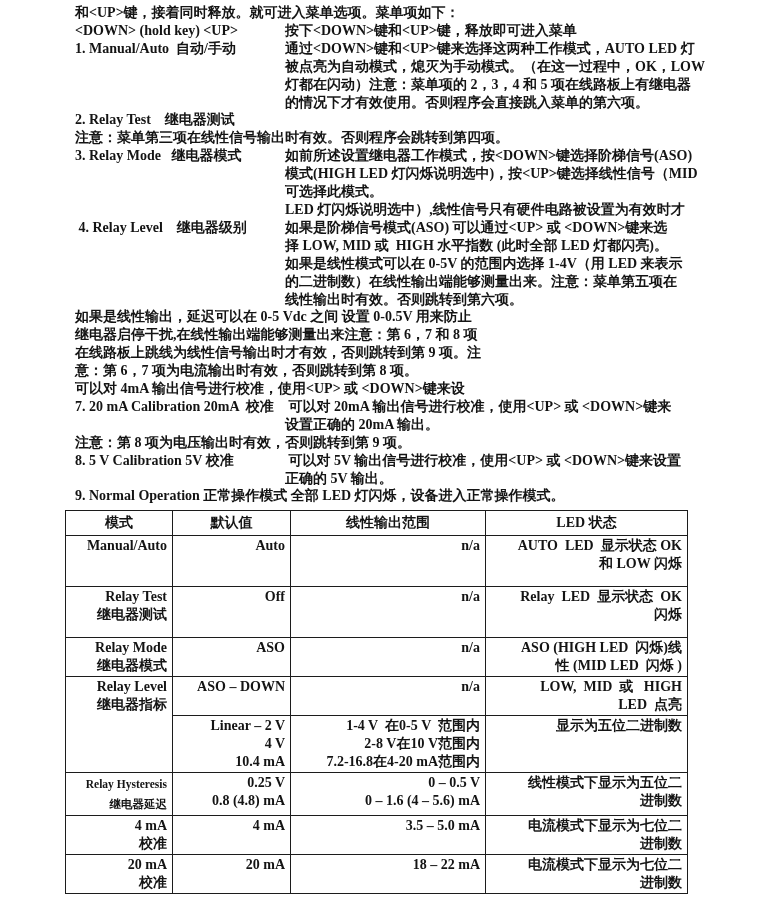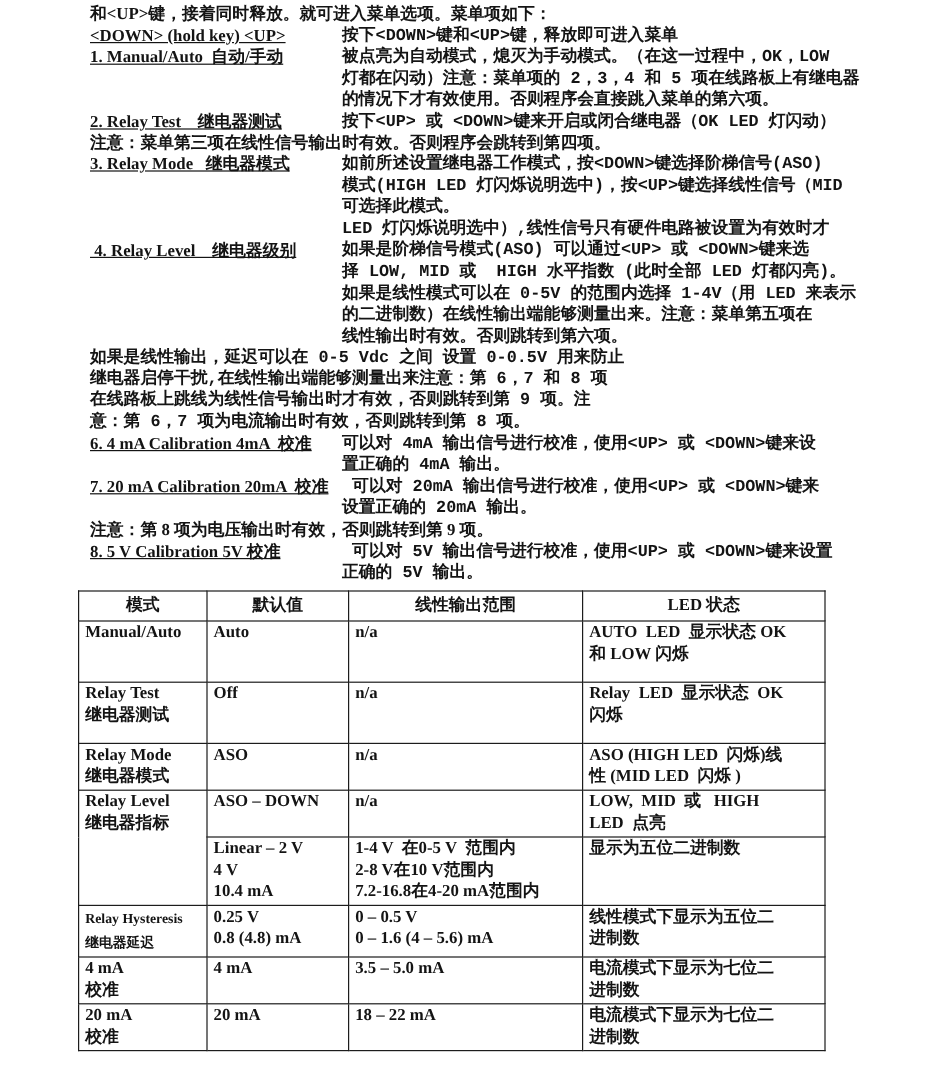--- a/index.html
+++ b/index.html
@@ -10,66 +10,64 @@
     font-weight:bold;
     overflow:hidden;
   }
   .doc{
     padding:4px 0 0 75px;
     font-size:14px;
     line-height:17.9px;
   }
   .plain-line{white-space:pre;}
   .entry{display:flex;}
-  .entry-label{flex:0 0 210px;width:210px;white-space:pre;text-decoration:underline;}
+  .entry-label{flex:0 0 210px;width:210px;white-space:pre;}
   .entry-desc{flex:1;}
-  .tline{white-space:pre;font-family:Liberation Mono, monospace;}
+  .tline{white-space:pre;}
   table.summary{
     border-collapse:collapse;
     table-layout:fixed;
     width:622px;
     margin:5px 0 0 65px;
   }
   table.summary th, table.summary td{
     border:1.6px solid #1c1c1c;
     padding:1px 5px;
     vertical-align:top;
     font-size:14px;
     line-height:18px;
     overflow:hidden;
   }
   table.summary th{text-align:center;padding:3px 5px;}
   tr.tall td{height:48px;}
-  .cline{white-space:pre;}
+  .cline{white-space:pre;text-align:right;}
   td.small-cell .cline{font-size:11.5px;line-height:20px;}
 </style>
 </head>
 <body>
 
 <div class="doc" id="doc-body">
     <div class="plain-line">和&lt;UP&gt;键，接着同时释放。就可进入菜单选项。菜单项如下：</div>
     <div class="entry">
       <div class="entry-label">&lt;DOWN&gt; (hold key) &lt;UP&gt;</div>
       <div class="entry-desc">
         <div class="tline">按下&lt;DOWN&gt;键和&lt;UP&gt;键，释放即可进入菜单</div>
       </div>
     </div>
     <div class="entry">
       <div class="entry-label">1. Manual/Auto  自动/手动</div>
       <div class="entry-desc">
+        <div class="tline">通过&lt;DOWN&gt;键和&lt;UP&gt;键来选择这两种工作模式，AUTO LED 灯</div>
         <div class="tline">被点亮为自动模式，熄灭为手动模式。（在这一过程中，OK，LOW</div>
         <div class="tline">灯都在闪动）注意：菜单项的 2，3，4 和 5 项在线路板上有继电器</div>
         <div class="tline">的情况下才有效使用。否则程序会直接跳入菜单的第六项。</div>
       </div>
     </div>
     <div class="entry">
       <div class="entry-label">2. Relay Test    继电器测试</div>
-      <div class="entry-desc">
-        <div class="tline">按下&lt;UP&gt; 或 &lt;DOWN&gt;键来开启或闭合继电器（OK LED 灯闪动）</div>
-      </div>
     </div>
     <div class="plain-line">注意：菜单第三项在线性信号输出时有效。否则程序会跳转到第四项。</div>
     <div class="entry">
       <div class="entry-label">3. Relay Mode   继电器模式</div>
       <div class="entry-desc">
         <div class="tline">如前所述设置继电器工作模式，按&lt;DOWN&gt;键选择阶梯信号(ASO)</div>
         <div class="tline">模式(HIGH LED 灯闪烁说明选中)，按&lt;UP&gt;键选择线性信号（MID</div>
         <div class="tline">可选择此模式。</div>
         <div class="tline">LED 灯闪烁说明选中）,线性信号只有硬件电路被设置为有效时才</div>
       </div>
@@ -86,41 +84,40 @@
     </div>
     <div class="entry">
       <div class="entry-desc">
         <div class="tline">如果是线性输出，延迟可以在 0-5 Vdc 之间 设置 0-0.5V 用来防止</div>
         <div class="tline">继电器启停干扰,在线性输出端能够测量出来注意：第 6，7 和 8 项</div>
         <div class="tline">在线路板上跳线为线性信号输出时才有效，否则跳转到第 9 项。注</div>
         <div class="tline">意：第 6，7 项为电流输出时有效，否则跳转到第 8 项。</div>
       </div>
     </div>
     <div class="entry">
-      <div class="entry-label">6. 4 mA Calibration 4mA  校准</div>
       <div class="entry-desc">
         <div class="tline">可以对 4mA 输出信号进行校准，使用&lt;UP&gt; 或 &lt;DOWN&gt;键来设</div>
-        <div class="tline">置正确的 4mA 输出。</div>
       </div>
     </div>
     <div class="entry">
       <div class="entry-label">7. 20 mA Calibration 20mA  校准</div>
       <div class="entry-desc">
         <div class="tline"> 可以对 20mA 输出信号进行校准，使用&lt;UP&gt; 或 &lt;DOWN&gt;键来</div>
         <div class="tline">设置正确的 20mA 输出。</div>
       </div>
     </div>
     <div class="plain-line">注意：第 8 项为电压输出时有效，否则跳转到第 9 项。</div>
     <div class="entry">
       <div class="entry-label">8. 5 V Calibration 5V 校准</div>
       <div class="entry-desc">
         <div class="tline"> 可以对 5V 输出信号进行校准，使用&lt;UP&gt; 或 &lt;DOWN&gt;键来设置</div>
         <div class="tline">正确的 5V 输出。</div>
       </div>
     </div>
+    <div class="plain-line">9. Normal Operation 正常操作模式 全部 LED 灯闪烁，设备进入正常操作模式。</div>
   </div>
 
 <table class="summary">
   <colgroup>
     <col style="width:107px">
     <col style="width:118px">
     <col style="width:195px">
     <col style="width:202px">
   </colgroup>
   <thead id="table-head">

